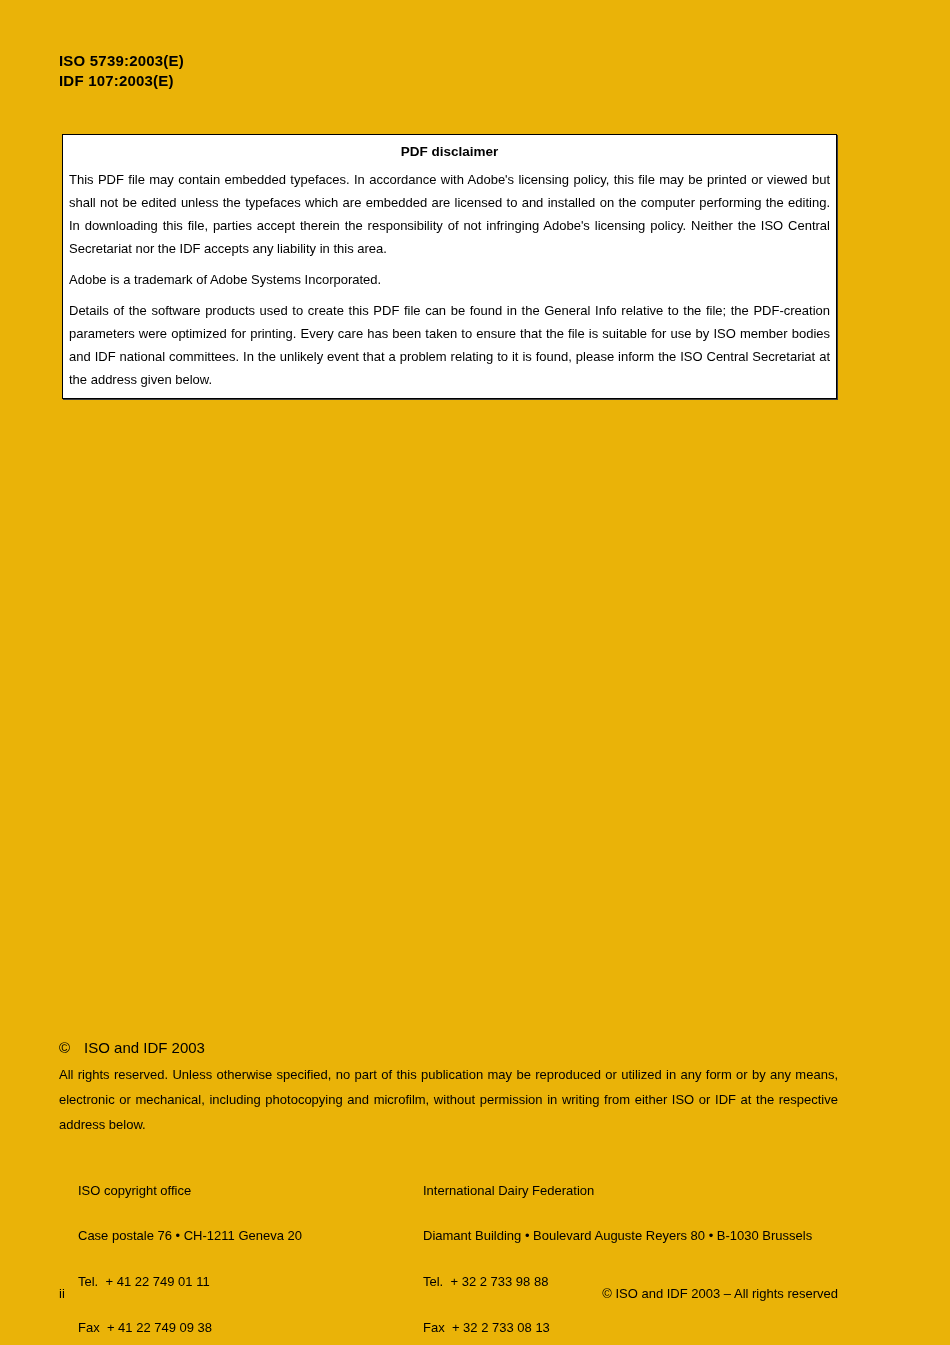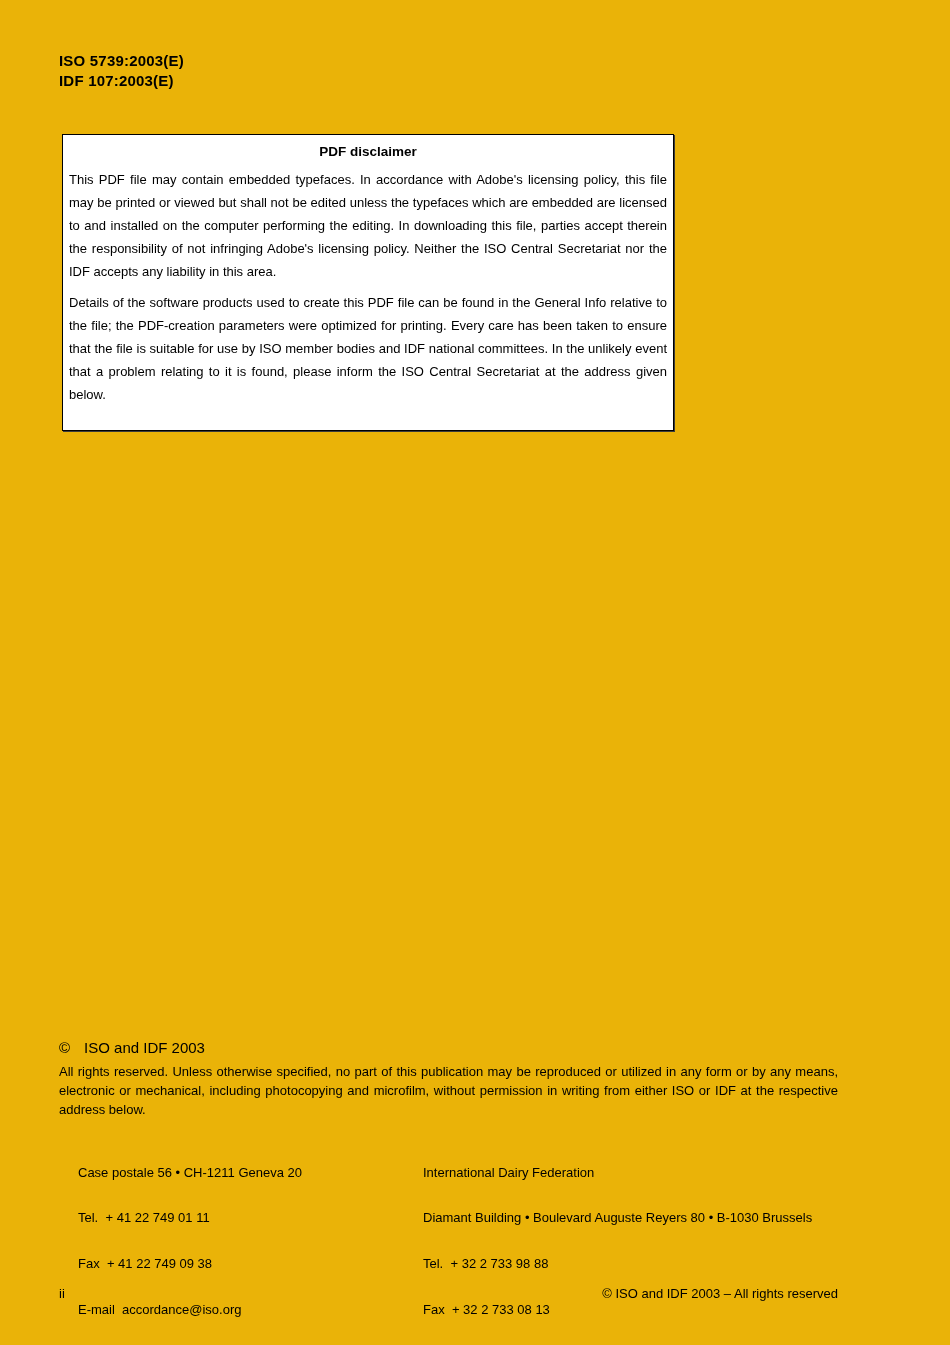--- a/index.html
+++ b/index.html
@@ -26,25 +26,25 @@
     font-size: 15px;
     line-height: 20px;
     letter-spacing: 0.2px;
   }
 
   
   .disclaimer-box {
     position: absolute;
     top: 134px;
     left: 62px;
-    width: 612px;
+    width: 775px;
     box-sizing: border-box;
     border: 1px solid #000000;
     box-shadow: 1px 1px 0 #3c3c3c;
-    padding: 6px 6px 24px 6px;
+    padding: 6px 6px 7px 6px;
     background: #ffffff;
   }
   .disclaimer-title {
     text-align: center;
     font-weight: bold;
     font-size: 13.5px;
     line-height: 17px;
     margin-top: 2px;
   }
   .disclaimer-p {
@@ -65,21 +65,21 @@
   .copy-line {
     font-size: 15px;
     line-height: 16px;
   }
   .copy-symbol {
     display: inline-block;
     margin-right: 14px;
   }
   .rights {
     text-align: justify;
-    line-height: 19px;
+    line-height: 25px;
     margin: 6px 0 15px 0;
   }
   .addresses {
     display: flex;
     margin-top: 8px;
     padding-left: 19px;
     line-height: 15.3px;
   }
   .office {
     white-space: pre;
@@ -108,32 +108,34 @@
 <div class="page">
 
   <header class="doc-header">
     <div>ISO 5739:2003(E)</div>
     <div>IDF 107:2003(E)</div>
   </header>
 
   <section class="disclaimer-box">
     <div class="disclaimer-title">PDF disclaimer</div>
     <p class="disclaimer-p">This PDF file may contain embedded typefaces. In accordance with Adobe's licensing policy, this file may be printed or viewed but shall not be edited unless the typefaces which are embedded are licensed to and installed on the computer performing the editing. In downloading this file, parties accept therein the responsibility of not infringing Adobe's licensing policy. Neither the ISO Central Secretariat nor the IDF accepts any liability in this area.</p>
+    <p class="disclaimer-p">Adobe is a trademark of Adobe Systems Incorporated.</p>
     <p class="disclaimer-p">Details of the software products used to create this PDF file can be found in the General Info relative to the file; the PDF-creation parameters were optimized for printing. Every care has been taken to ensure that the file is suitable for use by ISO member bodies and IDF national committees. In the unlikely event that a problem relating to it is found, please inform the ISO Central Secretariat at the address given below.</p>
   </section>
 
   <section class="bottom-section">
     <div class="copy-line">
       <span class="copy-symbol">©</span><span>ISO and IDF 2003</span>
     </div>
     <p class="rights">All rights reserved. Unless otherwise specified, no part of this publication may be reproduced or utilized in any form or by any means, electronic or mechanical, including photocopying and microfilm, without permission in writing from either ISO or IDF at the respective address below.</p>
 
     <div class="addresses">
       <div class="office office-left">
-        <div>Case postale 56 • CH-1211 Geneva 20</div>
+        <div>ISO copyright office</div>
+        <div>Case postale 76 • CH-1211 Geneva 20</div>
         <div>Tel.  + 41 22 749 01 11</div>
         <div>Fax  + 41 22 749 09 38</div>
         <div>E-mail  accordance@iso.org</div>
         
       </div>
       <div class="office office-right">
         <div>International Dairy Federation</div>
         <div>Diamant Building • Boulevard Auguste Reyers 80 • B-1030 Brussels</div>
         <div>Tel.  + 32 2 733 98 88</div>
         <div>Fax  + 32 2 733 08 13</div>

